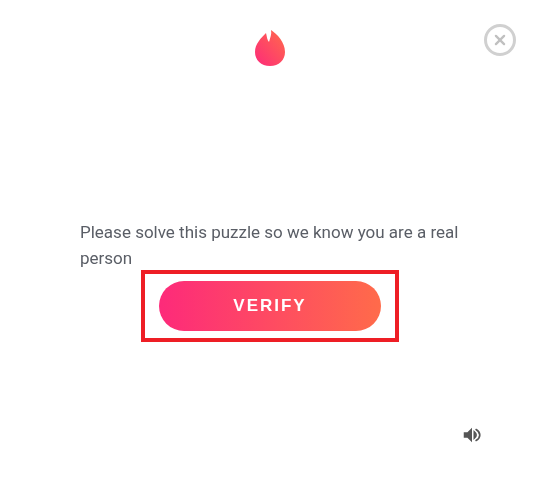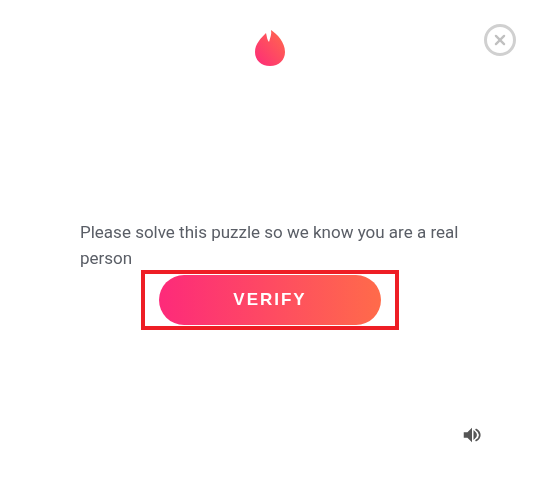--- a/index.html
+++ b/index.html
@@ -54,21 +54,21 @@
       padding: 0 80px;
       font-weight: 400;
       margin-top: 24px;
     }
     .verify-wrapper {
       position: absolute;
       top: 270px;
       left: 50%;
       transform: translateX(-50%);
       border: 4px solid #ee1e25;
-      padding: 1px 14px;
+      padding: 7px 14px;
     }
     .verify-btn {
       width: 222px;
       height: 50px;
       border: none;
       border-radius: 26px;
       background: linear-gradient(90deg, #fd2a7a 0%, #ff6b4a 100%);
       color: #ffffff;
       font-size: 17px;
       font-weight: 600;

